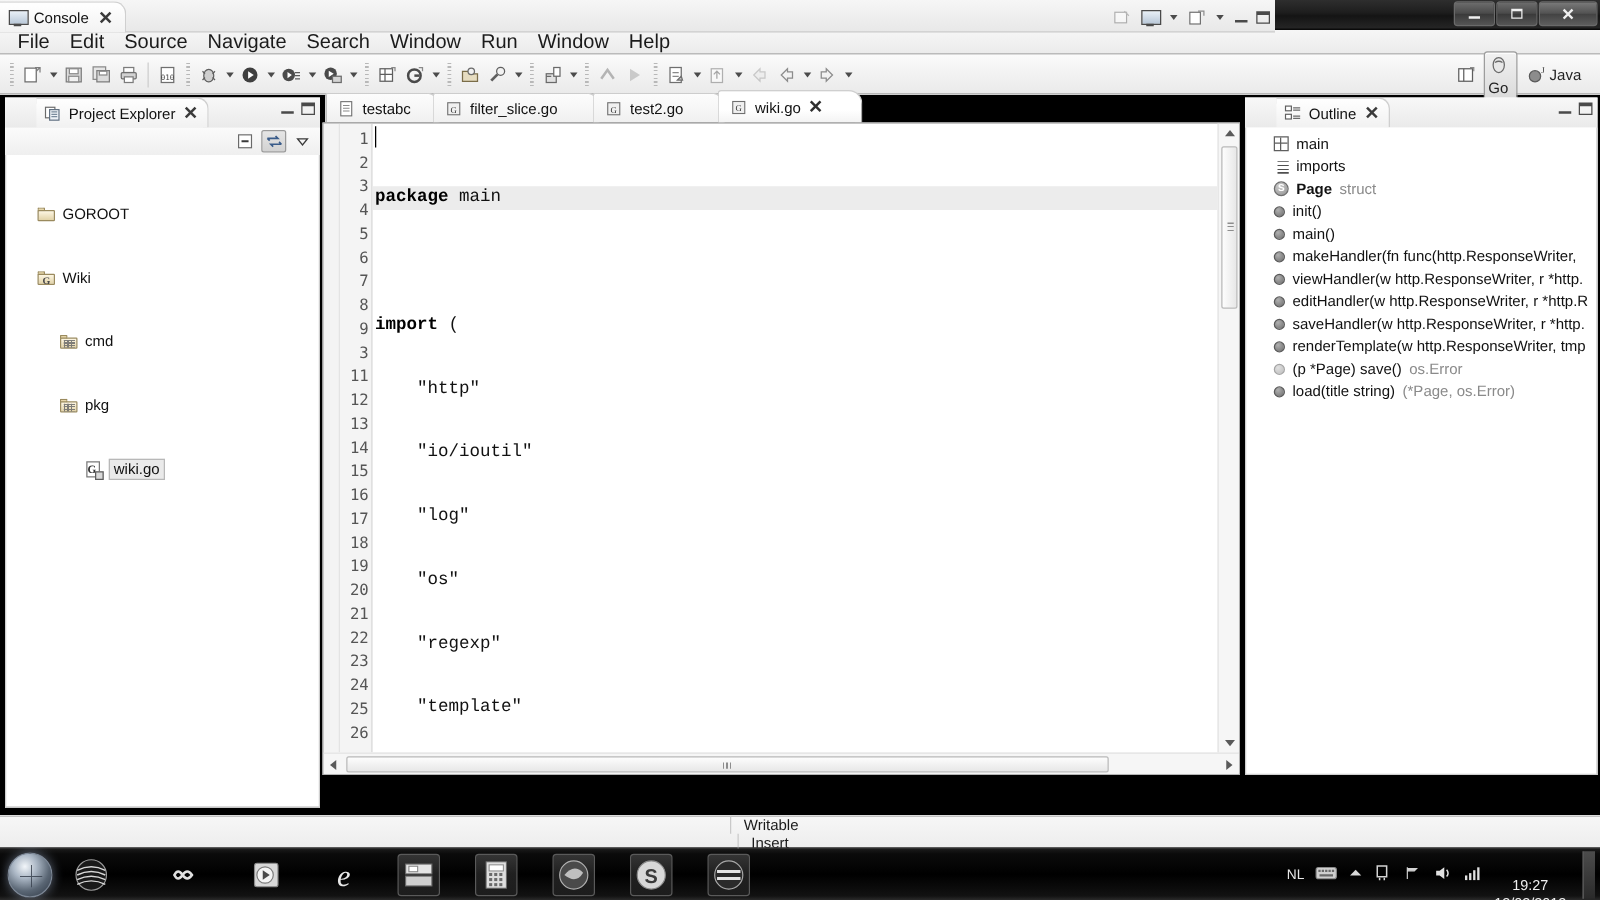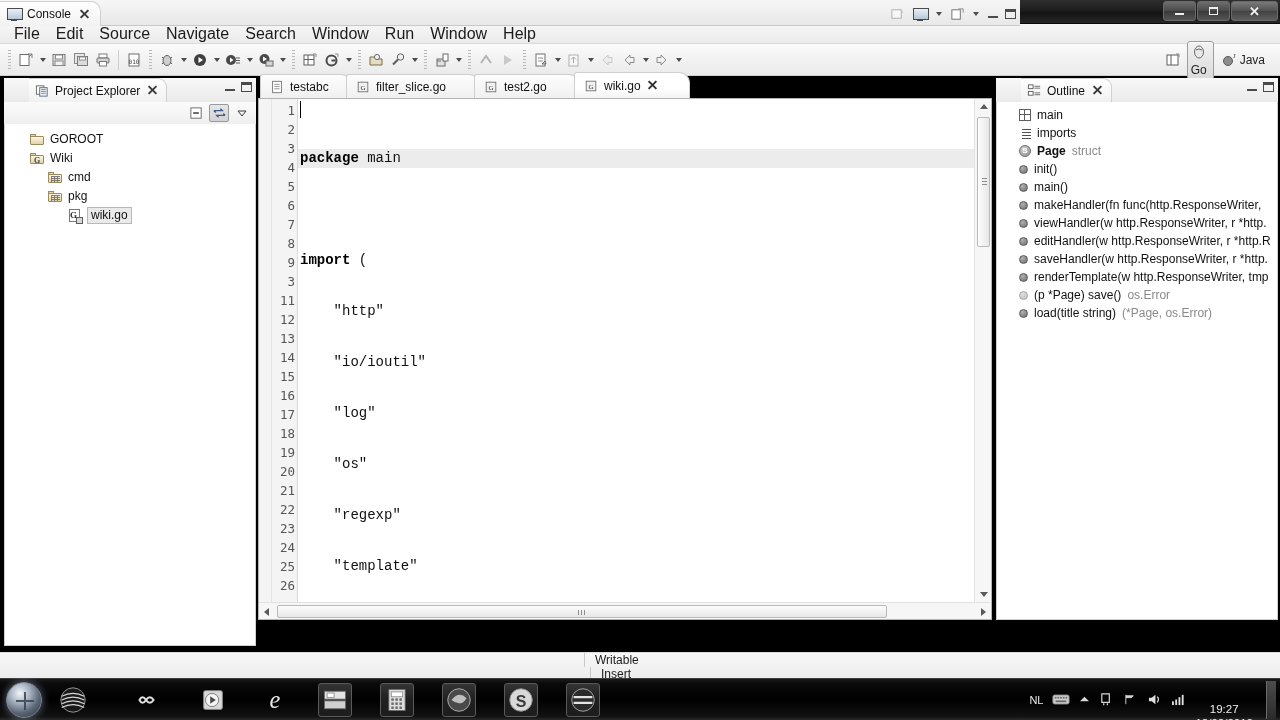--- a/index.html
+++ b/index.html
@@ -146,21 +146,21 @@
     position: absolute; left: 0; right: 0; bottom: 0;
     background: #fff; border: 1px solid #cfcfcf; border-top: none;
     overflow: hidden;
   }
 
   
   #explorer { left: 4px; top: 78px; width: 252px; height: 568px; }
   #explorer .view-body { top: 46px; }
   .tree { padding: 6px 0 0 0; font-size: 12px; color: #111; }
   .tree-row {
-    display: flex; align-items: center; height: 19px; gap: 5px; white-space: nowrap;
+    display: flex; align-items: center; height: 19px; gap: 5px; white-space: nowrap; margin-top: 32px;
   }
   .tree-row .lbl { line-height: 19px; }
   .tree-row.selected .lbl {
     background: #eaeaea; border: 1px solid #b8b8b8; padding: 0 3px; margin-left: -1px;
     line-height: 15px;
   }
 
   
   .icn { width: 16px; height: 16px; position: relative; flex: none; }
   .folder-body {

